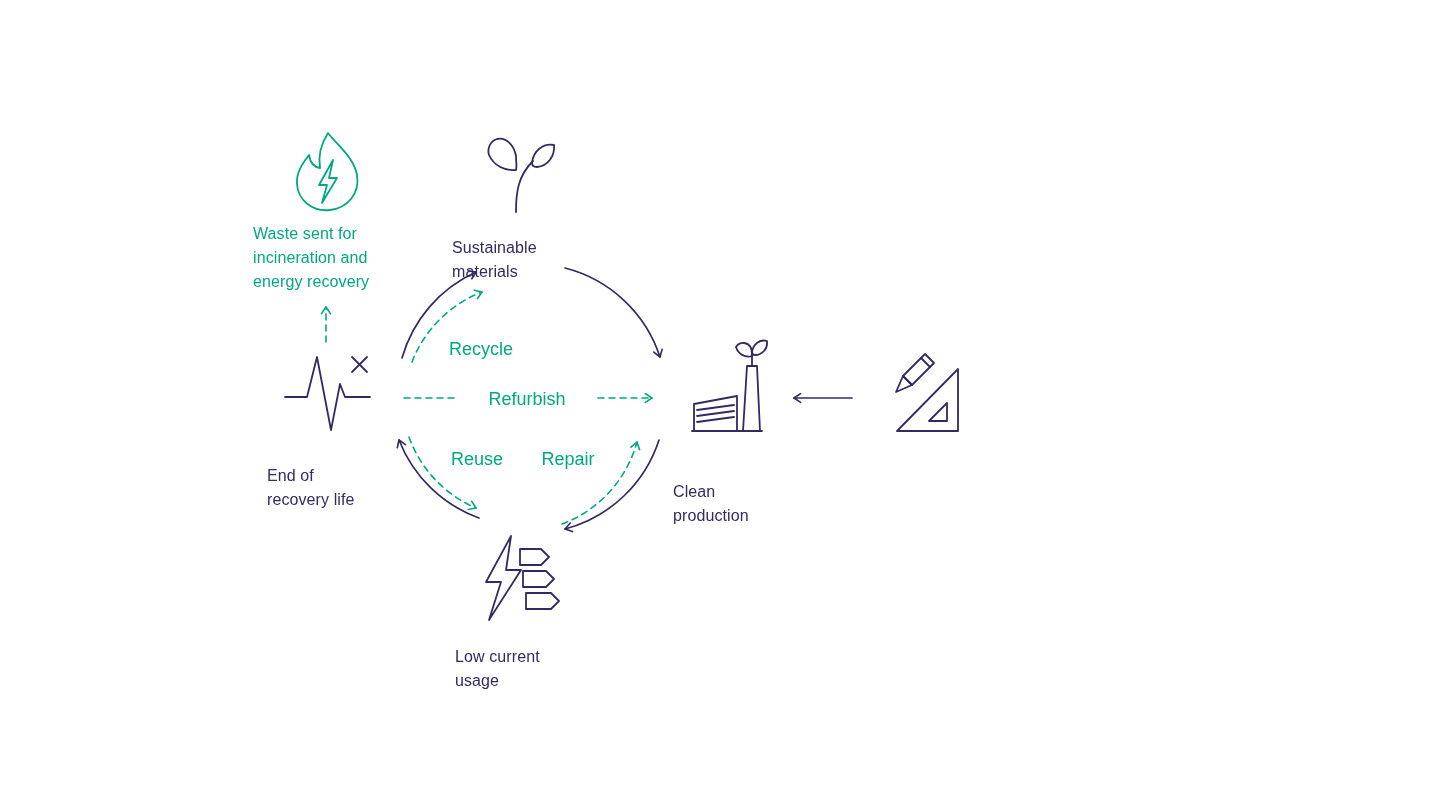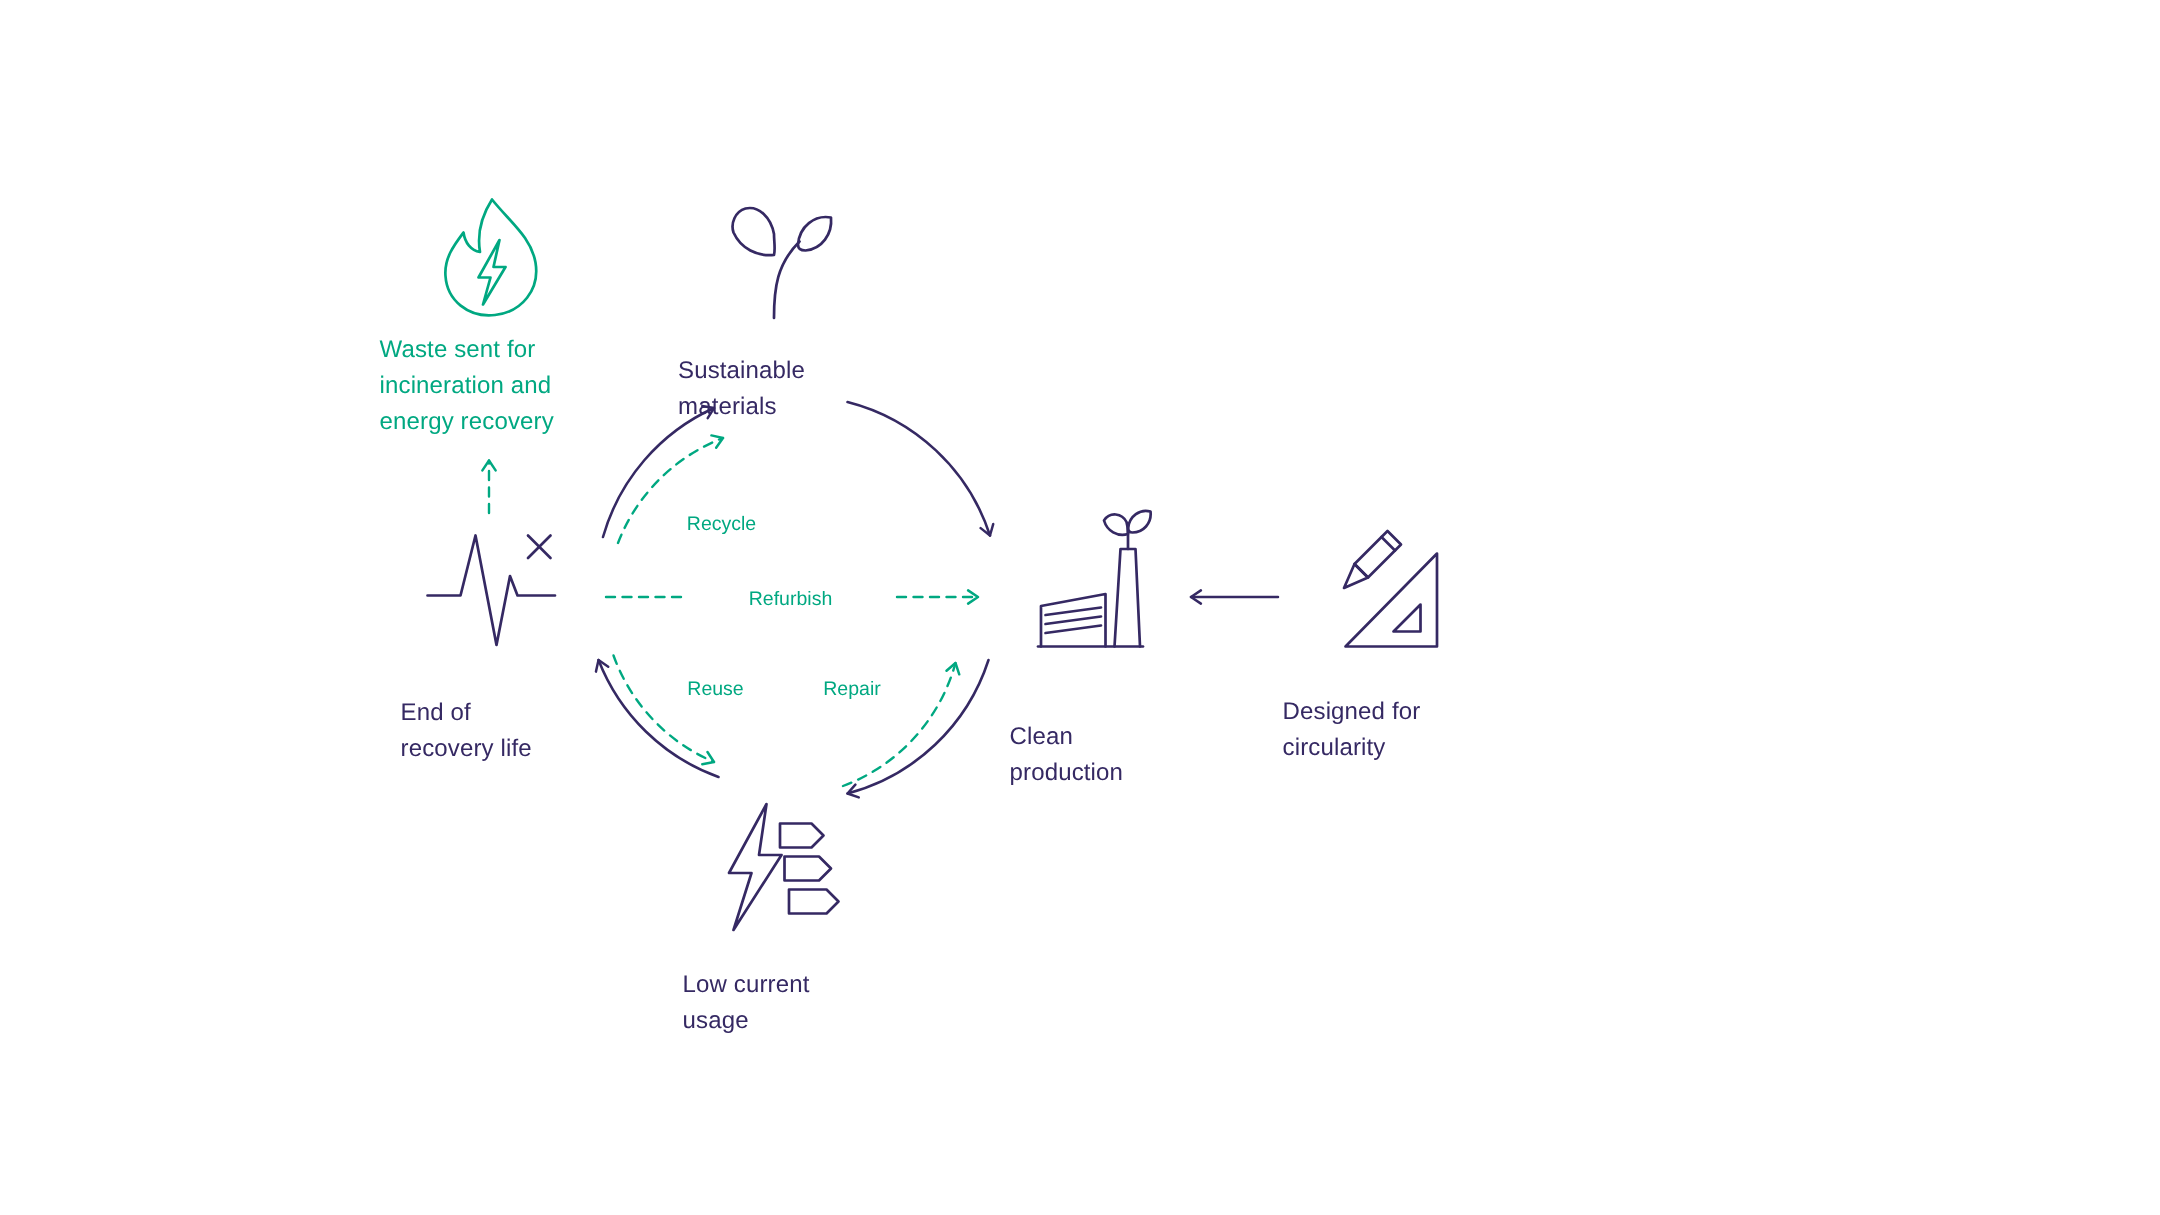--- a/index.html
+++ b/index.html
@@ -30,21 +30,21 @@
     font-size: 16px;
     line-height: 24px;
     letter-spacing: 0.1px;
   }
   .label.purple { color: #352963; margin-top: 20px; }
   .label.green  { color: #00A881; }
   .flow-label {
     position: absolute;
     transform: translateX(-50%);
     text-align: center;
-    font-size: 13px;
+    font-size: 18px;
     line-height: 20px;
     color: #00A881;
     background: #ffffff;
     padding: 0 4px;
   }
 </style>
 </head>
 <body>
 
 <div id="canvas">
@@ -134,22 +134,20 @@
 
   <div class="label purple" style="left:517px; top:216px; width:130px;">Sustainable
 materials</div>
 
   <div class="label purple" style="left:327px; top:444px; width:120px;">End of
 recovery life</div>
 
   <div class="label purple" style="left:733px; top:460px; width:120px;">Clean
 production</div>
 
-  <div class="label purple" style="left:925px; top:443px; width:140px;">Designed for
-circularity</div>
 
   <div class="label purple" style="left:515px; top:625px; width:120px;">Low current
 usage</div>
 
   <div class="flow-label" style="left:481px; top:339px;">Recycle</div>
 
   <div class="flow-label" style="left:527px; top:389px;">Refurbish</div>
 
   <div class="flow-label" style="left:477px; top:449px;">Reuse</div>
 

